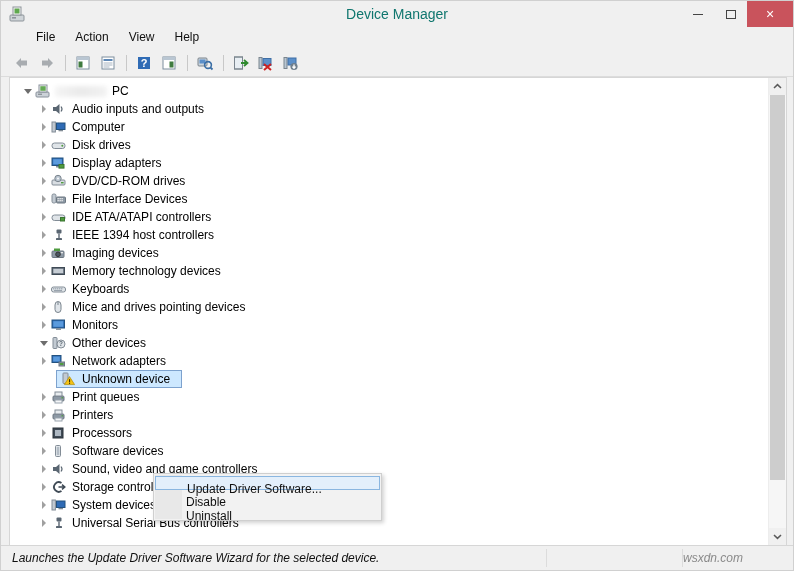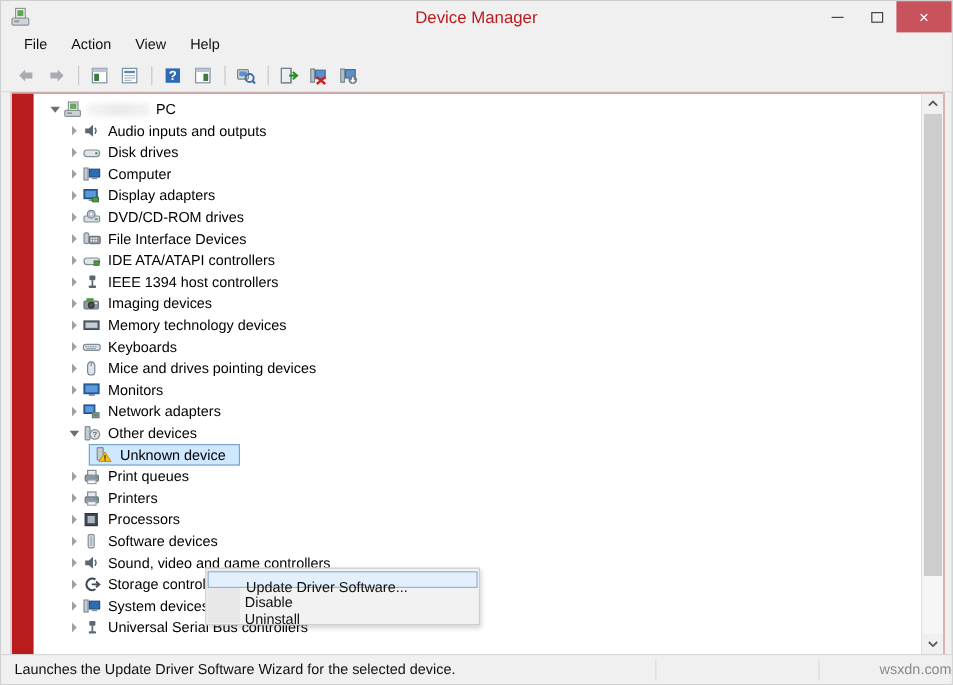--- a/index.html
+++ b/index.html
@@ -21,63 +21,62 @@
     height:26px;flex:0 0 26px;position:relative;
     background:#f0f0f0;
     display:flex;align-items:center;
   }
   .title-icon{
     width:20px;height:20px;margin-left:6px;position:relative;flex:0 0 20px;
   }
   .title-text{
     position:absolute;left:0;right:0;top:0;height:26px;
     line-height:26px;text-align:center;
-    font-size:14px;color:#b91c1c;
+    font-size:14px;color:#0f766e;
     pointer-events:none;
   }
   .wincontrols{
     position:absolute;right:0;top:0;height:26px;display:flex;
   }
   .wc{
     width:33px;height:26px;display:flex;align-items:center;justify-content:center;
     font-size:12px;color:#444;
   }
   .wc.close{background:#c9535c;color:#fff;width:46px;font-size:14px;}
   .wc .min-glyph{display:block;width:10px;height:1px;background:#444;}
   .wc .max-glyph{display:block;width:10px;height:9px;border:1px solid #444;box-sizing:border-box;}
   
   .menubar{
     height:21px;flex:0 0 21px;background:#f0f0f0;
-    display:flex;align-items:center;padding-left:10px;
+    display:flex;align-items:center;padding-left:26px;
     border-bottom:1px solid #f0f0f0;
   }
   .menu-item{
     font-size:12px;color:#101010;padding:2px 9px;margin-right:2px;
     line-height:15px;
   }
   
   .toolbar{
     height:27px;flex:0 0 27px;background:#f0f0f0;
     display:flex;align-items:center;padding-left:9px;
     border-bottom:1px solid #dcdcdc;
   }
   .tb-btn{
     width:24px;height:22px;display:flex;align-items:center;justify-content:center;
     position:relative;margin-right:1px;
   }
   .tb-sep{width:1px;height:16px;background:#c8c8c8;margin:0 5px;}
   
   .content{
-    flex:1 1 auto;position:relative;background:#b91c1c;
+    flex:1 1 auto;position:relative;background:#f97316;
     margin:0 6px 0 8px;
     border:1px solid #d6d6d6;
     border-bottom:none;
     overflow:hidden;
     display:flex;
-    padding-left:18px;
   }
   .treepane{
     flex:1 1 auto;position:relative;overflow:hidden;background:#fff;
     padding-top:4px;
   }
   .row{
     height:18px;display:flex;align-items:center;
     font-size:12px;color:#000;white-space:nowrap;
     position:relative;
   }
@@ -124,28 +123,29 @@
   .sb-thumb{
     position:absolute;left:1px;right:1px;top:0;height:89%;
     background:#cdcdcd;
   }
   
   .statusbar{
     flex:0 0 24px;height:24px;background:#f0f0f0;
     border-top:1px solid #d6d6d6;
     display:flex;align-items:center;position:relative;
     margin:0 0 0 0;
+    font-style:italic;
   }
   .status-text{
     font-size:12px;color:#101010;padding-left:11px;flex:1 1 auto;
   }
   .status-div{width:1px;height:18px;background:#dcdcdc;}
   .status-pane2{width:135px;}
   .watermark{
-    width:110px;text-align:right;font-size:12px;color:#8a8a8a;
+    width:110px;text-align:left;font-size:12px;color:#8a8a8a;
   }
   
   .ctxmenu{
     position:absolute;left:143px;top:395px;width:229px;
     background:#f2f2f2;border:1px solid #cfcfcf;
     box-shadow:2px 2px 4px rgba(0,0,0,.18);
     z-index:50;padding:2px 0;
     box-sizing:border-box;
   }
   .ctx-gutter{
@@ -305,39 +305,39 @@
         <span class="lbl">Audio inputs and outputs</span>
       </div>
 
 
       <div class="row level1">
         <span class="twisty">
             <span class="tw-closed"></span>
           </span>
         <span class="ico">
           <svg width="18" height="16" viewBox="0 0 18 16">
-              <rect x="2" y="6" width="13" height="5.5" rx="2.5" fill="#dfe4e8" stroke="#828c96"></rect>
-              <circle cx="12.3" cy="8.7" r="1" fill="#4f9b3f"></circle>
-            </svg>
-        </span>
-        <span class="lbl">Disk drives</span>
-      </div>
-
-      <div class="row level1">
-        <span class="twisty">
-            <span class="tw-closed"></span>
-          </span>
-        <span class="ico">
-          <svg width="18" height="16" viewBox="0 0 18 16">
               <rect x="2" y="3" width="3.4" height="10" fill="#c2cad2" stroke="#828c96"></rect>
               <rect x="6.5" y="4" width="8.5" height="6.5" fill="#2f6bb5" stroke="#23527f"></rect>
               <rect x="8.5" y="11" width="4.5" height="1.3" fill="#828c96"></rect>
             </svg>
         </span>
         <span class="lbl">Computer</span>
+      </div>
+
+      <div class="row level1">
+        <span class="twisty">
+            <span class="tw-closed"></span>
+          </span>
+        <span class="ico">
+          <svg width="18" height="16" viewBox="0 0 18 16">
+              <rect x="2" y="6" width="13" height="5.5" rx="2.5" fill="#dfe4e8" stroke="#828c96"></rect>
+              <circle cx="12.3" cy="8.7" r="1" fill="#4f9b3f"></circle>
+            </svg>
+        </span>
+        <span class="lbl">Disk drives</span>
       </div>
 
       <div class="row level1">
         <span class="twisty">
             <span class="tw-closed"></span>
           </span>
         <span class="ico">
           <svg width="18" height="16" viewBox="0 0 18 16">
               <rect x="2" y="3" width="11" height="7.5" fill="#2f6bb5" stroke="#23527f"></rect>
               <rect x="3.2" y="4.2" width="8.6" height="5.1" fill="#5b9bdd"></rect>
@@ -477,45 +477,45 @@
               <rect x="2" y="3" width="12.5" height="8" fill="#2f6bb5" stroke="#23527f"></rect>
               <rect x="3.3" y="4.2" width="9.9" height="5.6" fill="#5b9bdd"></rect>
               <rect x="6" y="11.3" width="5" height="1.6" fill="#828c96"></rect>
             </svg>
         </span>
         <span class="lbl">Monitors</span>
       </div>
 
       <div class="row level1">
         <span class="twisty">
+            <span class="tw-open"></span>
+          </span>
+        <span class="ico">
+          <svg width="18" height="16" viewBox="0 0 18 16">
+              <rect x="3" y="2.5" width="4" height="11" rx="0.7" fill="#c2cad2" stroke="#828c96"></rect>
+              <circle cx="11" cy="9" r="4" fill="#dfe4e8" stroke="#828c96"></circle>
+              <text x="11" y="11.4" font-size="6.4" fill="#5a6672" text-anchor="middle" font-family="Liberation Sans, sans-serif" font-weight="bold">?</text>
+            </svg>
+        </span>
+        <span class="lbl">Other devices</span>
+      </div>
+
+      <div class="row level1">
+        <span class="twisty">
             <span class="tw-closed"></span>
           </span>
         <span class="ico">
           <svg width="18" height="16" viewBox="0 0 18 16">
               <rect x="2" y="2.5" width="9" height="7" fill="#2f6bb5" stroke="#23527f"></rect>
               <rect x="3.2" y="3.6" width="6.6" height="4.8" fill="#5b9bdd"></rect>
               <rect x="9" y="9" width="5.5" height="4" fill="#8d99a5" stroke="#6c7781"></rect>
               <rect x="10" y="10" width="3.5" height="2" fill="#4f9b3f"></rect>
             </svg>
         </span>
         <span class="lbl">Network adapters</span>
-      </div>
-
-      <div class="row level1">
-        <span class="twisty">
-            <span class="tw-open"></span>
-          </span>
-        <span class="ico">
-          <svg width="18" height="16" viewBox="0 0 18 16">
-              <rect x="3" y="2.5" width="4" height="11" rx="0.7" fill="#c2cad2" stroke="#828c96"></rect>
-              <circle cx="11" cy="9" r="4" fill="#dfe4e8" stroke="#828c96"></circle>
-              <text x="11" y="11.4" font-size="6.4" fill="#5a6672" text-anchor="middle" font-family="Liberation Sans, sans-serif" font-weight="bold">?</text>
-            </svg>
-        </span>
-        <span class="lbl">Other devices</span>
       </div>
 
       <div class="row level2 selected">
         <span class="selbox" style="width:126px;"></span>
         <span class="ico">
           <svg width="18" height="16" viewBox="0 0 18 16">
             <rect x="3" y="2" width="5" height="10.5" rx="0.7" fill="#c2cad2" stroke="#828c96"></rect>
             <path d="M9.5 5.6 L14.6 13.6 L4.4 13.6 Z" fill="#f5c215" stroke="#b08b06" stroke-width="0.7"></path>
             <rect x="9" y="8.2" width="1.1" height="3" fill="#3a3000"></rect>
             <rect x="9" y="11.8" width="1.1" height="1.1" fill="#3a3000"></rect>

